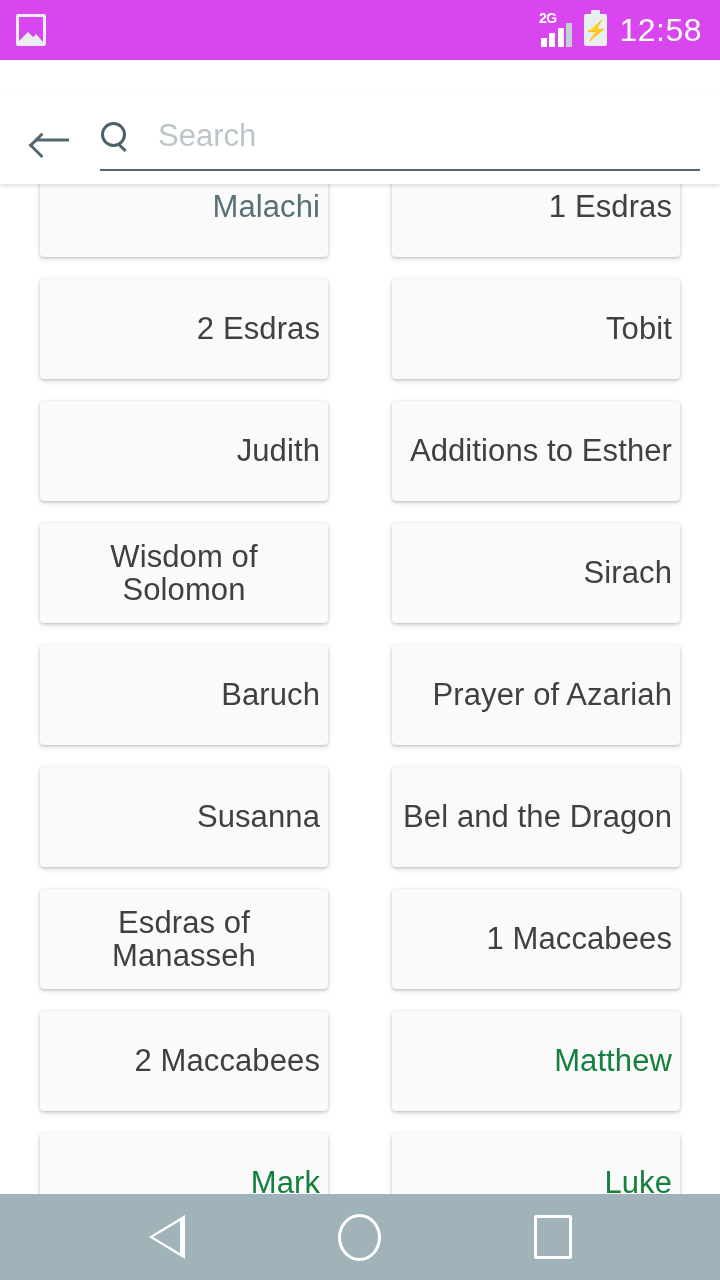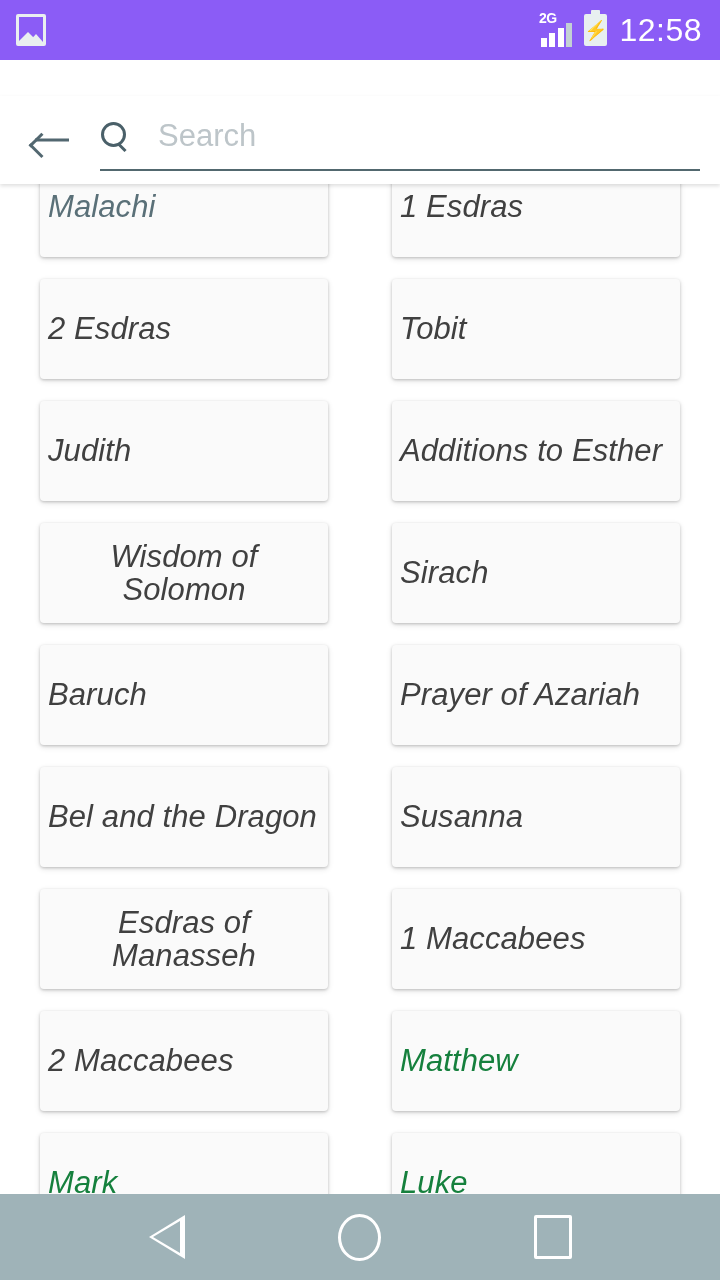--- a/index.html
+++ b/index.html
@@ -18,21 +18,21 @@
     height:1280px;
     display:flex;
     flex-direction:column;
     background:#ffffff;
   }
 
   
   .status-bar {
     height:60px;
     flex:0 0 60px;
-    background:#8b5cf6;
+    background:#d946ef;
     display:flex;
     align-items:center;
     padding:0 18px 0 16px;
     position:relative;
     gap:43px;
   }
   .status-left { display:flex; align-items:center; gap:10px; }
   .status-right {
     margin-left:auto;
     display:flex;
@@ -210,26 +210,25 @@
     row-gap:22px;
     padding:0 40px;
     margin-top:-27px;
   }
   .book-card {
     height:100px;
     background:#fafafa;
     border-radius:4px;
     display:flex;
     align-items:center;
-    justify-content:flex-start;
+    justify-content:flex-end;
     text-align:center;
     box-shadow:0 1px 3px rgba(0,0,0,0.20), 0 2px 6px rgba(0,0,0,0.11);
     cursor:pointer;
     padding:4px 8px;
-    font-style:italic;
   }
   .book-card span {
     font-size:31px;
     line-height:1.08;
     letter-spacing:0.1px;
   }
   .c-green { color:#404040; }
   .c-red   { color:#15803d; }
   .c-slate { color:#5a7078; }
 
@@ -344,24 +343,24 @@
         <div class="book-card">
           <span class="c-green">Sirach</span>
         </div>
         <div class="book-card">
           <span class="c-green">Baruch</span>
         </div>
         <div class="book-card">
           <span class="c-green">Prayer of Azariah</span>
         </div>
         <div class="book-card">
+          <span class="c-green">Susanna</span>
+        </div>
+        <div class="book-card">
           <span class="c-green">Bel and the Dragon</span>
-        </div>
-        <div class="book-card">
-          <span class="c-green">Susanna</span>
         </div>
         <div class="book-card">
           <span class="c-green">Esdras of Manasseh</span>
         </div>
         <div class="book-card">
           <span class="c-green">1 Maccabees</span>
         </div>
         <div class="book-card">
           <span class="c-green">2 Maccabees</span>
         </div>

